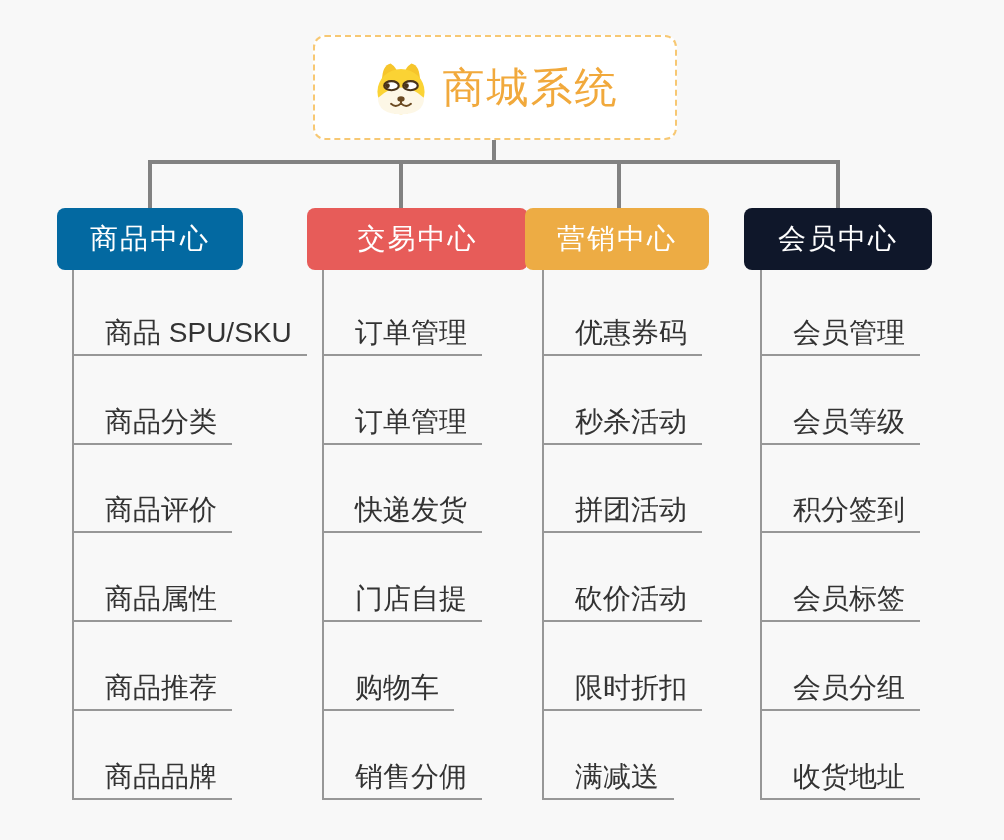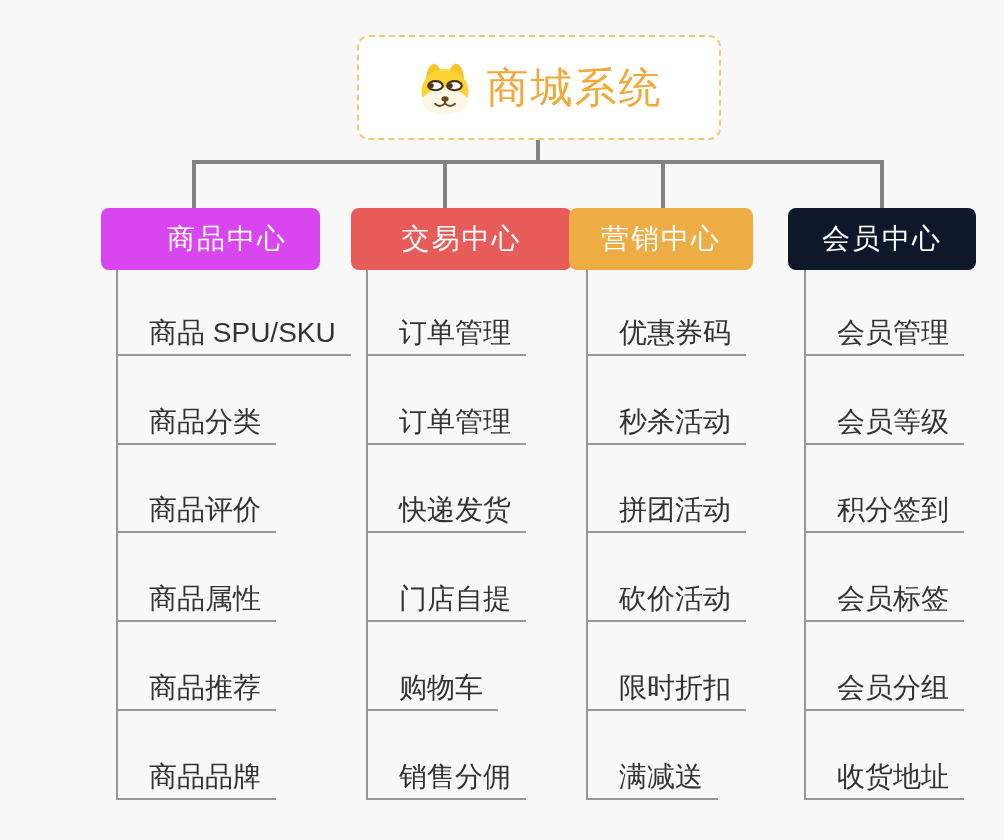--- a/index.html
+++ b/index.html
@@ -2,21 +2,21 @@
 <html><head>
 <meta charset="utf-8">
 <style>
   html,body{margin:0;padding:0;}
   body{
     width:1004px;height:840px;
     background:#F8F8F8;
     font-family:"Liberation Sans","DejaVu Sans",sans-serif;
     position:relative;overflow:hidden;
   }
-  .canvas{position:absolute;inset:0;margin-left:44px;}
+  .canvas{position:absolute;inset:0;}
 
   
   .conn{position:absolute;background:#828282;}
   .root-stem{left:492px;top:140px;width:4px;height:23px;}
   .trunk{left:148px;top:160px;width:692px;height:4px;}
   .drop{top:160px;width:4px;height:50px;}
   .d0{left:148px}.d1{left:399px}.d2{left:617px}.d3{left:836px}
 
   
   .root-node{
@@ -78,21 +78,21 @@
       <ellipse cx="21.5" cy="29.5" rx="8" ry="5" fill="#FFFFFF" stroke="#4A3318" stroke-width="2.4"></ellipse>
       <circle cx="17" cy="29.5" r="2.7" fill="#4A3318"></circle>
       <ellipse cx="42.5" cy="29.5" rx="8" ry="5" fill="#FFFFFF" stroke="#4A3318" stroke-width="2.4"></ellipse>
       <circle cx="38" cy="29.5" r="2.7" fill="#4A3318"></circle>
       <ellipse cx="32" cy="44" rx="4" ry="3" fill="#6B4A21"></ellipse>
       <path d="M32 45 L32 49 M21 49.5 Q26.5 54.5 32 49 Q37.5 54.5 43 49.5" stroke="#6B4A21" stroke-width="2.2" fill="none" stroke-linecap="round"></path>
     </svg>
     <span class="root-title" style="color: rgb(241, 169, 60);">商城系统</span>
   </div>
 
-  <div class="branch-header b0" style="background: #d946ef; padding-left: 33px;">商品中心</div>
+  <div class="branch-header b0" style="background: #0369a1;">商品中心</div>
   <div class="vline v0"></div>
   <div class="leaf c0 r0">商品 SPU/SKU</div>
   <div class="leaf c0 r1">商品分类</div>
   <div class="leaf c0 r2">商品评价</div>
   <div class="leaf c0 r3">商品属性</div>
   <div class="leaf c0 r4">商品推荐</div>
   <div class="leaf c0 r5">商品品牌</div>
 
   <div class="branch-header b1" style="background: rgb(231, 92, 89);">交易中心</div>
   <div class="vline v1"></div>

